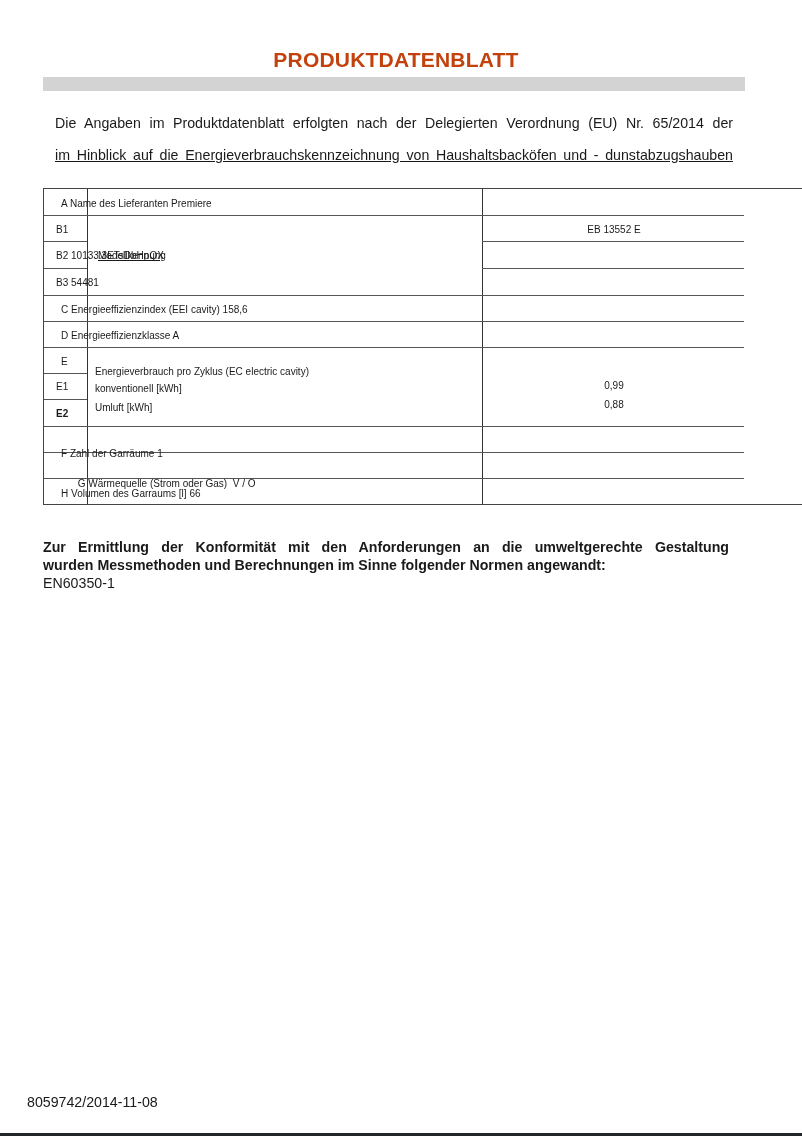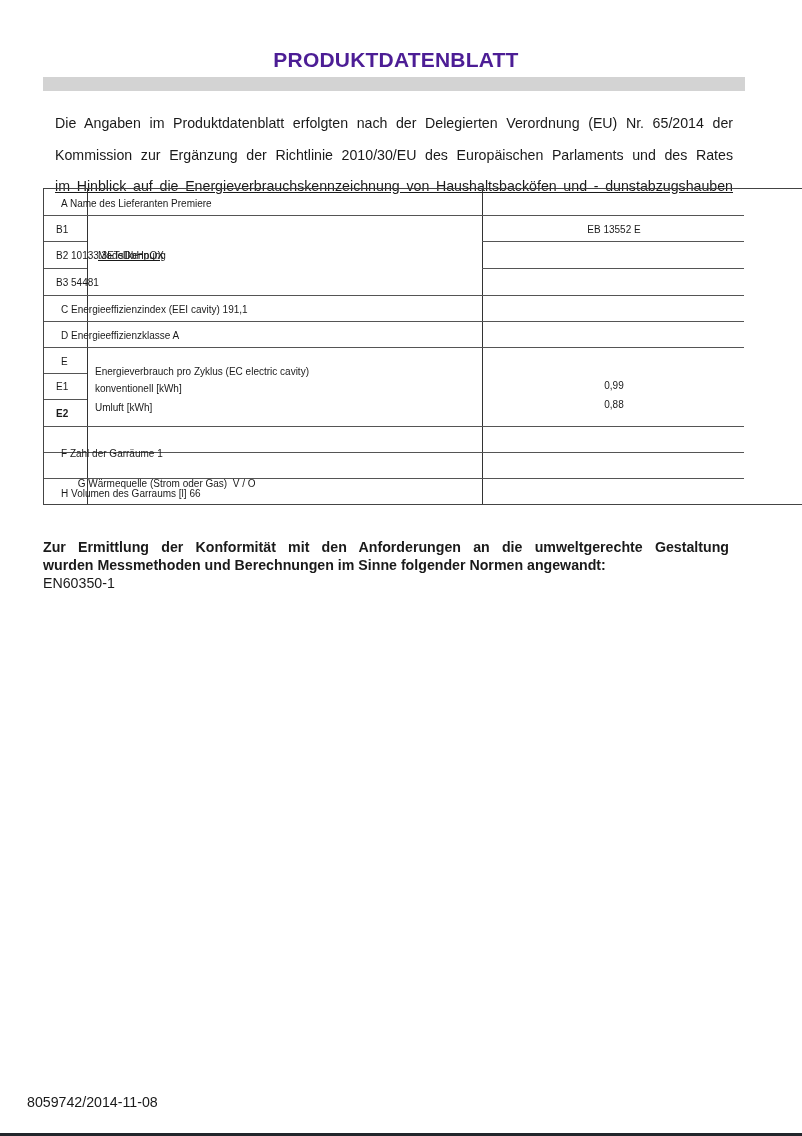--- a/index.html
+++ b/index.html
@@ -3,21 +3,21 @@
   <meta charset="utf-8">
   <style>
     html, body { margin: 0; padding: 0; background: #ffffff; }
     body {
       width: 802px; height: 1136px; position: relative; overflow: hidden;
       font-family: "Liberation Sans", sans-serif; color: #1a1a1a;
     }
     .title {
       position: absolute; left: 0; width: 792px; top: 48px;
       text-align: center; font-weight: bold; font-size: 21px; letter-spacing: 0.2px;
-      color: #4c1d95;
+      color: #c2410c;
     }
     .bar {
       position: absolute; left: 43px; top: 77px; width: 702px; height: 14px;
       background: #d3d3d3;
     }
     .intro {
       position: absolute; left: 43px; top: 102px; width: 702px;
       font-size: 14.2px; line-height: 19.5px; text-align: justify; text-align-last: left;
     }
     .intro p { margin: 12px; }
@@ -46,21 +46,20 @@
   </style>
 </head>
 <body>
 
 <div>
   <div class="title">PRODUKTDATENBLATT</div>
   <div class="bar"></div>
 
   <div class="intro">
     <p style="text-align:justify;text-align-last:justify;">Die Angaben im Produktdatenblatt erfolgten nach der Delegierten Verordnung (EU) Nr. 65/2014 der</p>
-    <p style="text-align:justify;text-align-last:justify;">Kommission zur Ergänzung der Richtlinie 2010/30/EU des Europäischen Parlaments und des Rates</p>
     <p style="text-align:justify;text-align-last:justify;text-decoration:underline;">im Hinblick auf die Energieverbrauchskennzeichnung von Haushaltsbacköfen und  - dunstabzugshauben</p>
   </div>
 
   <div class="tbl">
 
     <div class="vl" style="left:43px; top:0; height:315px;"></div>
     <div class="vl" style="left:438px; top:0; height:315px;"></div>
 
     <div class="hl" style="left:0; width:700px; top:26px;"></div>
     <div class="hl" style="left:0; width:700px; top:106px;"></div>
@@ -92,21 +91,21 @@
     </div>
     <div class="overlap" style="left:54px; top:58px;">Modellkennung</div>
 
     <div class="cell" style="left:12px; top:85px;">
       <span>B3</span>
       <span>54481</span>
     </div>
 
     <div class="cell" style="left:17px; top:112px;">
       <span>C</span>
-      <span>Energieeffizienzindex (EEI cavity) 191,1</span>
+      <span>Energieeffizienzindex (EEI cavity) 158,6</span>
     </div>
 
     <div class="cell" style="left:17px; top:138px;">
       <span>D</span>
       <span>Energieeffizienzklasse A</span>
     </div>
 
     <div class="cell" style="left:17px; top:164px;">E</div>
     <div class="cell" style="left:12px; top:189px;">E1</div>
     <div class="cell" style="left:12px; top:216px;font-weight:bold;">E2</div>

